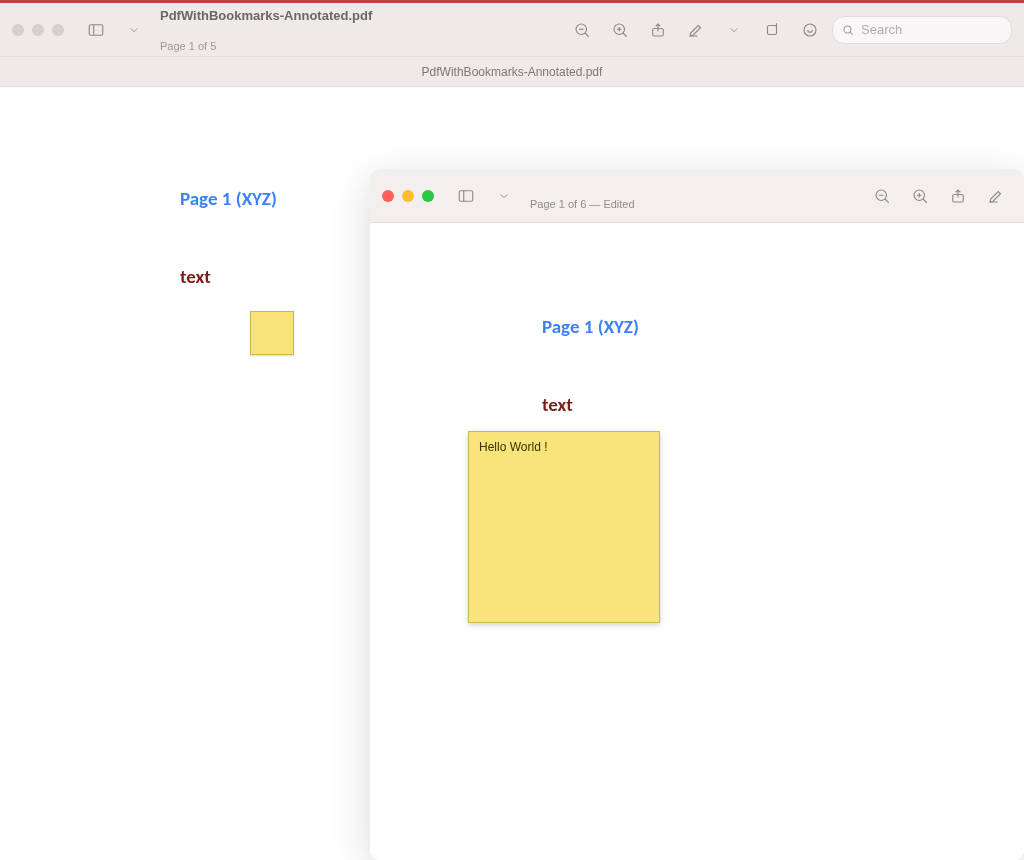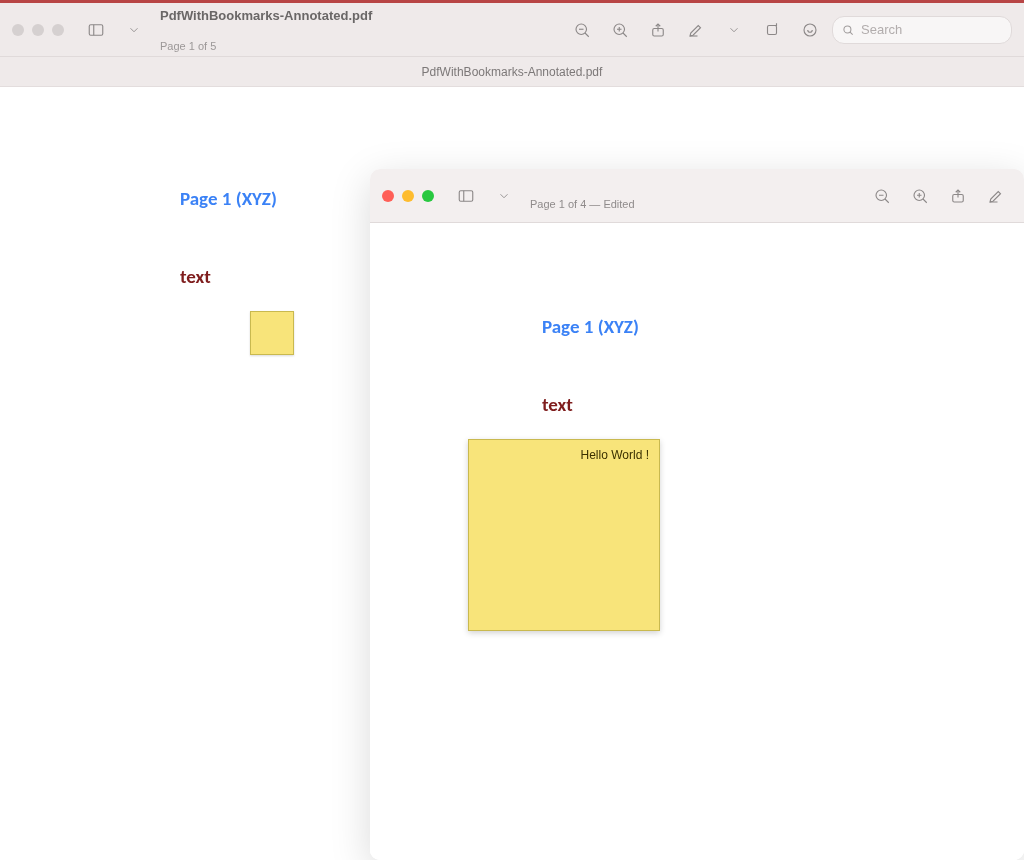--- a/index.html
+++ b/index.html
@@ -132,21 +132,21 @@
   }
 
   
   .back .page h1 { position: absolute; left: 180px; top: 100px; font-size: 19px; }
   .back .page .txt { position: absolute; left: 180px; top: 178px; font-size: 19px; }
   .back .note.small { position: absolute; left: 250px; top: 224px; }
 
   
   .front .page h1 { position: absolute; left: 172px; top: 92px; font-size: 19px; }
   .front .page .txt { position: absolute; left: 172px; top: 170px; font-size: 19px; }
-  .front .note.big { position: absolute; left: 98px; top: 216px; text-align: right; }
+  .front .note.big { position: absolute; left: 98px; top: 208px; }
 
   
   .back .content::before {
     content: "";
     position: absolute;
     left: 0; top: 0; bottom: 0;
     width: 14px;
     background: #fafafa;
     border-right: 1px solid #eee;
   }
@@ -264,21 +264,21 @@
             <line x1="9" y1="5" x2="9" y2="19"></line>
           </svg>
       </span>
       <span class="tb-btn small">
         <svg viewBox="0 0 24 24">
             <polyline points="6 9 12 15 18 9"></polyline>
           </svg>
       </span>
 
       <div class="title-block">
-        <span class="subtitle">Page 1 of 4 — Edited</span>
+        <span class="subtitle">Page 1 of 6 — Edited</span>
       </div>
 
       <div class="toolbar-right">
         <span class="tb-btn">
           <svg viewBox="0 0 24 24">
               <circle cx="11" cy="11" r="7"></circle>
               <line x1="16" y1="16" x2="21" y2="21"></line>
               <line x1="8" y1="11" x2="14" y2="11"></line>
             </svg>
         </span>

